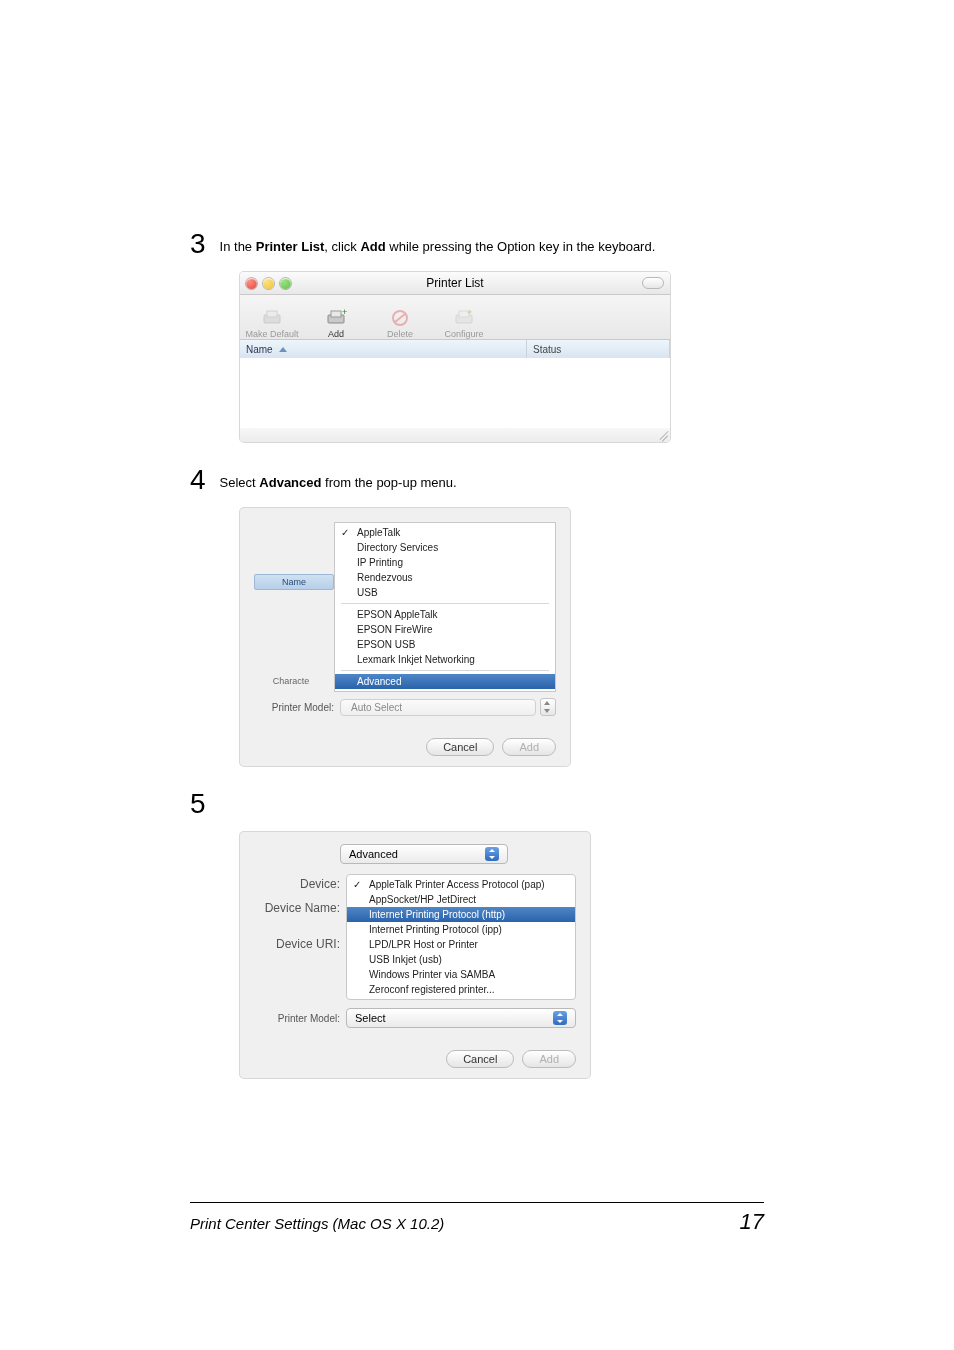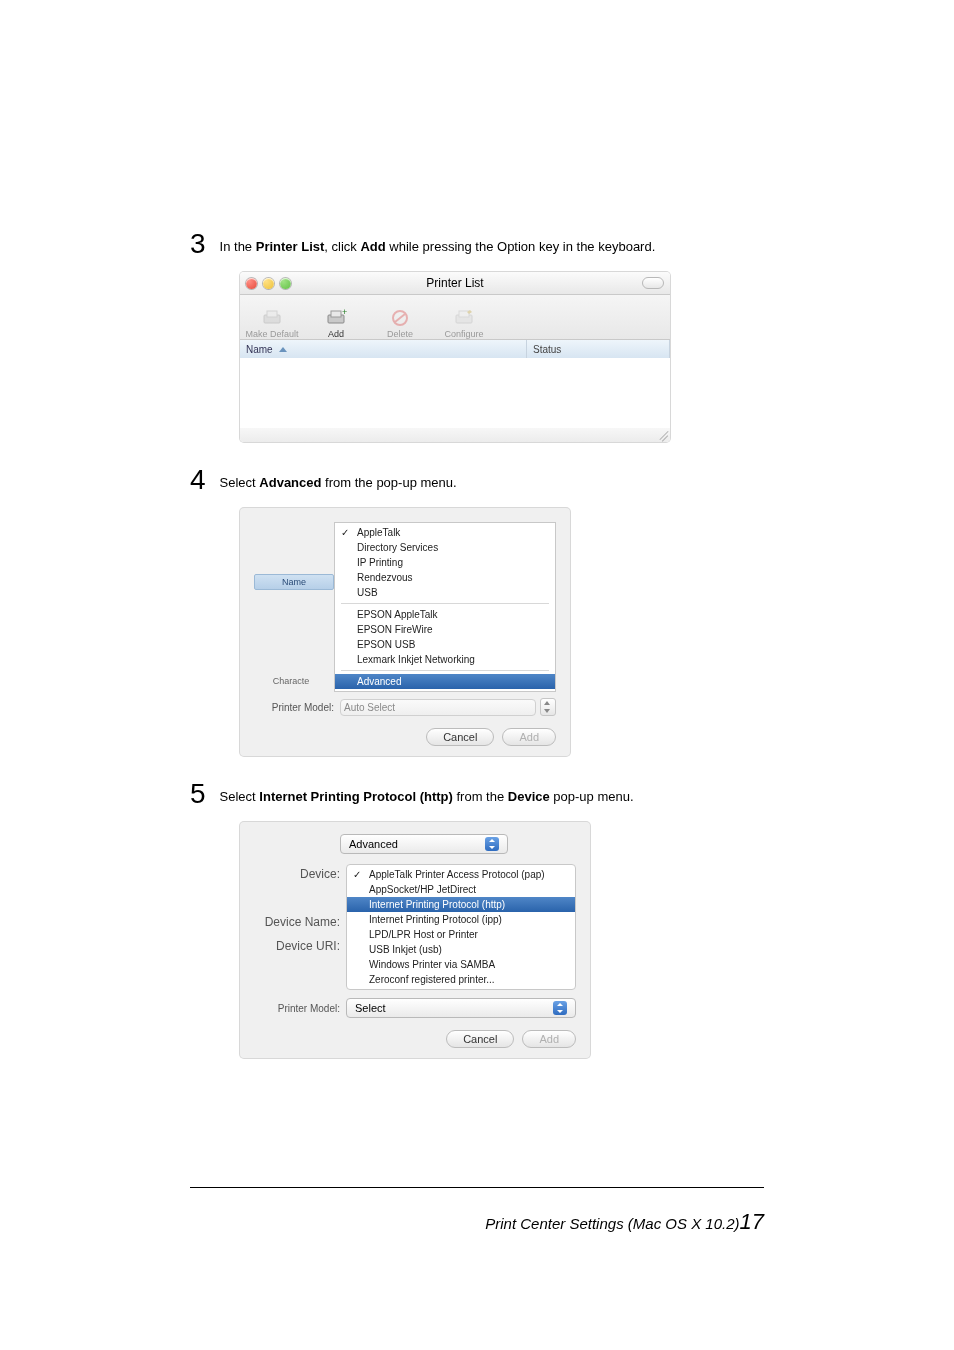--- a/index.html
+++ b/index.html
@@ -45,47 +45,47 @@
   .s2 .leftcol{width:80px;display:flex;flex-direction:column;justify-content:space-between;padding:48px 0 6px}
   .lbl-blue{font-size:9px;color:#2a4b77;background:linear-gradient(#cfe1f2,#b6cfe8);border:1px solid #9bb9d6;border-radius:2px;padding:2px 6px;text-align:center;margin:4px 0}
   .lbl-grey{font-size:9px;color:#666;text-align:center;padding-right:6px}
   .menu{flex:1;background:#fff;border:1px solid #c8c8c8;font-size:10px;font-family:"Lucida Grande","Helvetica Neue",sans-serif;padding:2px 0}
   .menu .mi{padding:2px 12px 2px 22px;position:relative;color:#222}
   .menu .sep{height:1px;background:#d8d8d8;margin:3px 6px}
   .menu .mi.checked::before{content:"✓";position:absolute;left:6px}
   .menu .mi.sel{background:linear-gradient(#4f86c7,#2a63ab);color:#fff}
   .s2 .model-row{display:flex;align-items:center;margin-top:6px}
   .s2 .model-row .ml{font-size:10px;color:#555;width:80px;text-align:right;padding-right:6px}
-  .s2 .model-row .mv{flex:1;font-size:10px;color:#8a8a8a;border:1px solid #d0d0d0;border-radius:4px;padding:2px 3px;background:linear-gradient(#fafafa,#efefef);position:relative}
+  .s2 .model-row .mv{flex:1;font-size:10px;color:#8a8a8a;border:1px solid #d0d0d0;border-radius:4px;padding:2px 10px;background:linear-gradient(#fafafa,#efefef);position:relative}
   .stepper{width:14px;height:16px;border:1px solid #c6c6c6;border-radius:3px;margin-left:4px;background:linear-gradient(#fff,#e6e6e6);position:relative}
   .stepper::before,.stepper::after{content:"";position:absolute;left:3px;width:0;height:0;border-left:3px solid transparent;border-right:3px solid transparent}
   .stepper::before{top:2px;border-bottom:4px solid #888}
   .stepper::after{bottom:2px;border-top:4px solid #888}
-  .btnrow{display:flex;justify-content:flex-end;gap:8px;margin-top:12px}
+  .btnrow{display:flex;justify-content:flex-end;gap:8px;margin-top:22px}
   .aqua-btn{font-size:11px;padding:2px 16px;border-radius:10px;border:1px solid #bcbcbc;background:linear-gradient(#fff,#e5e5e5);color:#333}
   .aqua-btn.disabled{color:#b0b0b0}
 
   
   .s3{width:350px;background:#f0f0f0}
   .s3 .pane{padding:12px 14px 10px}
   .s3 .toprow{display:flex;align-items:center;margin-bottom:10px}
   .s3 .toprow .spacer{width:86px}
   .popup{font-size:11px;border:1px solid #b9b9b9;border-radius:4px;background:linear-gradient(#fff,#eaeaea);padding:2px 8px;display:flex;align-items:center;gap:6px;min-width:150px;justify-content:space-between}
   .popup .pp-arrows{width:14px;height:14px;border-radius:3px;background:linear-gradient(#69a1e5,#2f6cc0);position:relative}
   .popup .pp-arrows::before,.popup .pp-arrows::after{content:"";position:absolute;left:4px;width:0;height:0;border-left:3px solid transparent;border-right:3px solid transparent}
   .popup .pp-arrows::before{top:2px;border-bottom:3px solid #fff}
   .popup .pp-arrows::after{bottom:2px;border-top:3px solid #fff}
   .s3 .formrow{display:flex;align-items:flex-start}
   .s3 .fl{width:86px;text-align:right;font-size:12px;color:#555;padding:3px 6px 3px 0}
   .s3 .menu{border-radius:4px}
   .s3 .model-row{display:flex;align-items:center;margin-top:8px}
   .s3 .model-row .ml{font-size:10px;color:#555;width:86px;text-align:right;padding-right:6px}
 
   
-  .pg-footer{position:absolute;left:190px;right:190px;bottom:115px;border-top:1px solid #000;padding-top:21px;display:flex;justify-content:flex-end;align-items:baseline;font-style:italic}
+  .pg-footer{position:absolute;left:190px;right:190px;bottom:115px;border-top:1px solid #000;padding-top:6px;display:flex;justify-content:space-between;align-items:baseline;font-style:italic}
   .pg-footer .ft{font-size:15px}
   .pg-footer .fp{font-size:22px}
 </style>
 </head>
 <body>
 <div class="page">
 
 <div class="content">
 
   <div class="step">
@@ -188,39 +188,36 @@
       </div>
       <div class="btnrow">
         <div class="aqua-btn">Cancel</div>
         <div class="aqua-btn disabled">Add</div>
       </div>
     </div>
   </div>
 
   <div class="step">
     <div class="step-num">5</div>
-    <div class="step-text">
-      <span>Select </span><b>Internet Printing Protocol (http)</b><span> from the </span><b>Device</b><span> pop-up menu.</span>
-    </div>
   </div>
 
   <div class="shot s3">
     <div class="pane">
       <div class="toprow">
         <div class="spacer"></div>
         <div class="popup">
           <span>Advanced</span>
           <span class="pp-arrows"></span>
         </div>
       </div>
       <div class="formrow">
         <div style="display:flex;flex-direction:column">
           <div class="fl">Device:</div>
-          <div class="fl" style="margin-top:28px">Device Name:</div>
-          <div class="fl" style="margin-top:4px">Device URI:</div>
+          <div class="fl" style="margin-top:4px">Device Name:</div>
+          <div class="fl" style="margin-top:16px">Device URI:</div>
         </div>
         <div class="menu">
           <div class="mi checked">AppleTalk Printer Access Protocol (pap)</div>
           <div class="mi">AppSocket/HP JetDirect</div>
           <div class="mi sel">Internet Printing Protocol (http)</div>
           <div class="mi">Internet Printing Protocol (ipp)</div>
           <div class="mi">LPD/LPR Host or Printer</div>
           <div class="mi">USB Inkjet (usb)</div>
           <div class="mi">Windows Printer via SAMBA</div>
           <div class="mi">Zeroconf registered printer...</div>

